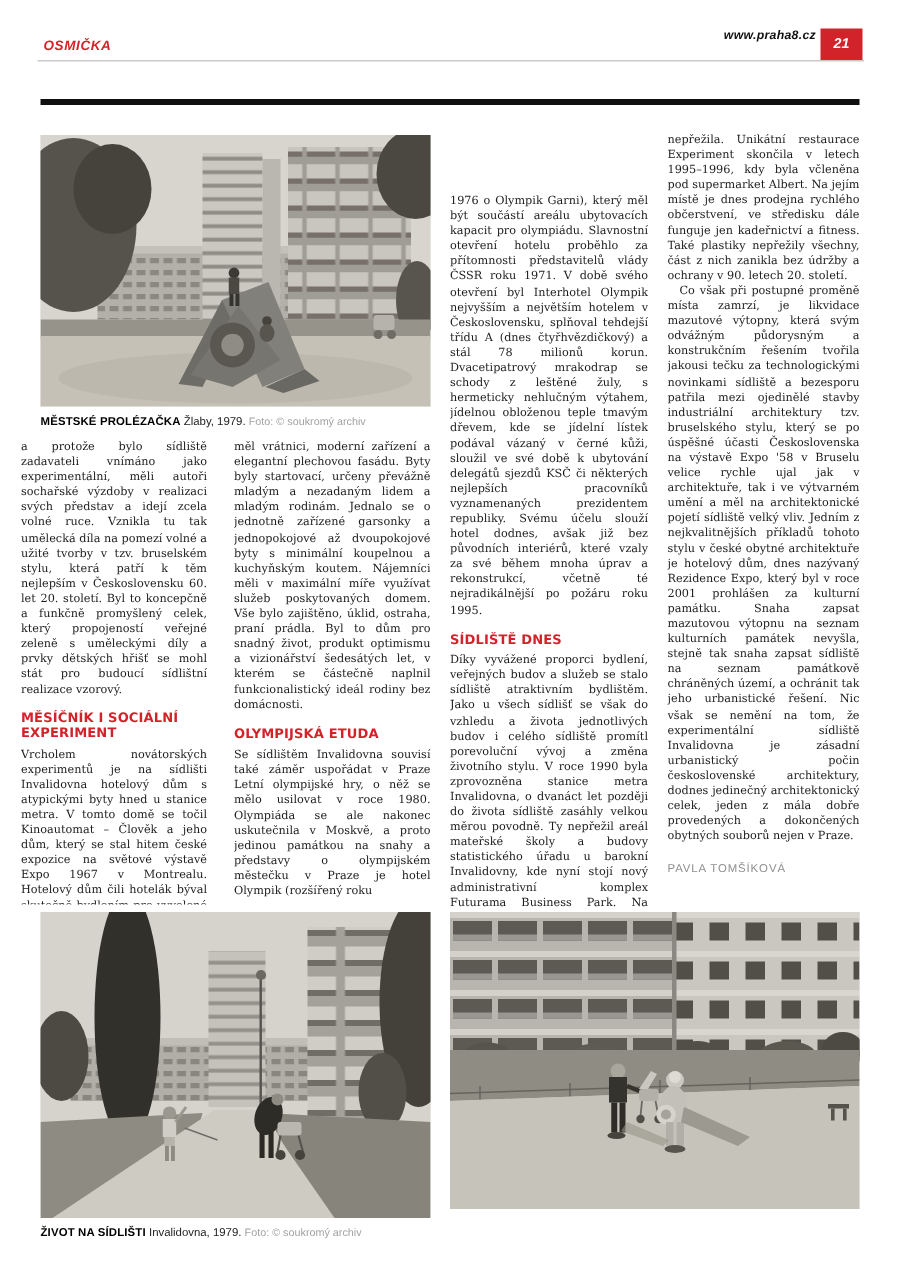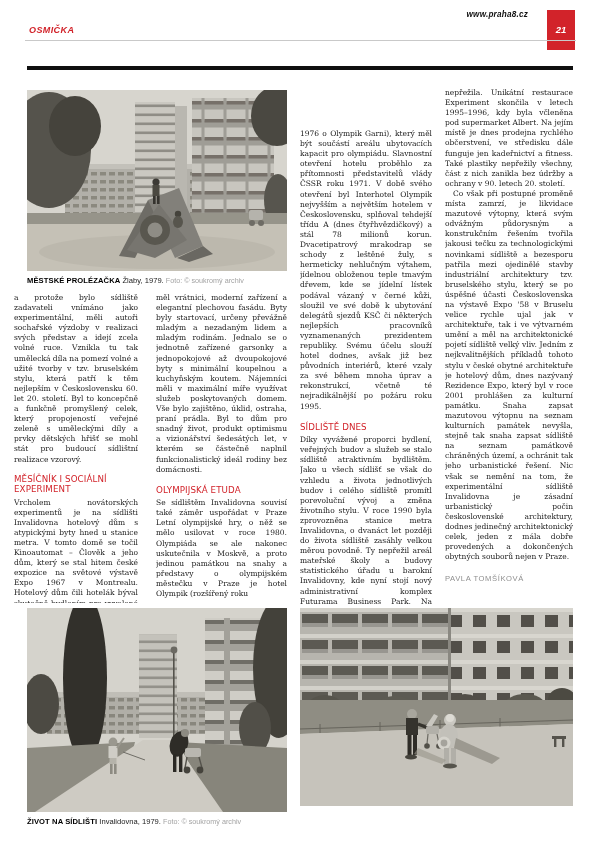--- a/index.html
+++ b/index.html
@@ -7,22 +7,22 @@
     width:600px;height:849px;position:relative;background:#ffffff;
     font-family:"DejaVu Serif",serif;color:#1c1c1c;overflow:hidden;
   }
   
   .masthead{position:absolute;left:29px;top:17px;width:546px;height:25px;
     display:flex;align-items:center;font-family:"Liberation Sans",sans-serif;font-style:italic;}
   .brand{color:#d2232a;font-weight:bold;font-size:9px;letter-spacing:.4px;}
   .mast-sub{font-size:7.6px;font-weight:bold;color:#3c3c3c;letter-spacing:.45px;margin-left:4px;}
   .mast-right{margin-left:auto;display:flex;}
   .site-url{font-size:8.2px;font-weight:bold;color:#111;letter-spacing:.2px;}
-  .page-box{width:28px;height:40px;background:#d2232a;color:#fff;font-size:9.5px;font-weight:bold;
-    display:flex;align-items:center;justify-content:center;margin-left:19px;}
+  .page-box{width:28px;height:21px;background:#d2232a;color:#fff;font-size:9.5px;font-weight:bold;
+    display:flex;align-items:center;justify-content:center;margin-left:3px;}
   .header-rule{position:absolute;left:25px;top:40px;width:551px;height:1px;background:#c9c9c9;}
   .black-bar{position:absolute;left:27px;top:66px;width:546px;height:4px;background:#101010;}
 
   
   figure{margin:0;padding:0;position:absolute;}
   .fig-top{left:27px;top:90px;width:260px;height:181px;}
   .fig-bl{left:27px;top:608px;width:260px;height:204px;}
   .fig-br{left:300px;top:608px;width:273px;height:198px;}
   figure svg{display:block;width:100%;height:100%;background:#d8d6cf;}
   .caption{position:absolute;font-family:"Liberation Sans",sans-serif;font-size:7.6px;color:#2a2a2a;}
@@ -33,21 +33,21 @@
   .cap-credit{color:#a3a3a3;font-size:7.2px;}
 
   
   .col{position:absolute;font-size:7.5px;line-height:10.1px;text-align:justify;overflow:hidden;}
   .col p{margin:0;}
   .col p.indent{text-indent:8px;}
   .col1{left:14px;top:293px;width:124px;height:310px;}
   .col2{left:156px;top:293px;width:131px;height:310px;}
   .col3{left:300px;top:88px;width:132px;height:516px;margin-top:41px;}
   .col4{left:445px;top:88px;width:128px;height:516px;}
-  .red-head{font-family:"DejaVu Sans",sans-serif;font-weight:normal;color:#d2232a;
+  .red-head{font-family:"DejaVu Sans",sans-serif;font-weight:bold;color:#d2232a;
     font-size:8.7px;line-height:10.5px;margin:9px 0 3px;text-align:left;letter-spacing:.1px;}
   .col3 .red-head,.col2 .red-head{margin-top:10px;}
   .author{font-family:"Liberation Sans",sans-serif;font-size:7.6px;color:#8f8f8f;
     letter-spacing:.6px;margin-top:12px;text-align:left;}
 </style>
 </head>
 <body>
 
 <div class="masthead">
   <span class="brand">OSMIČKA</span>

